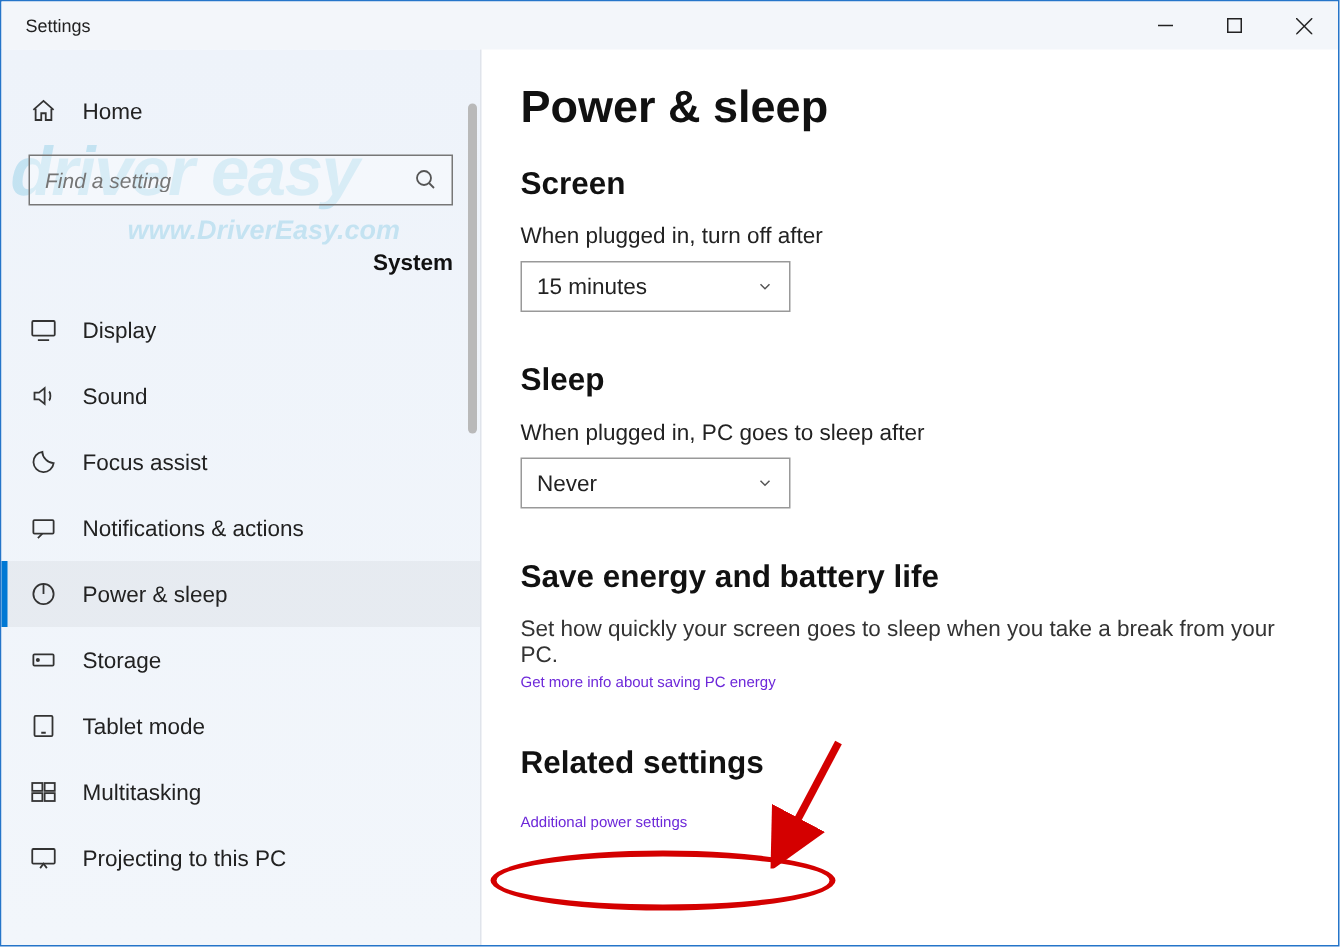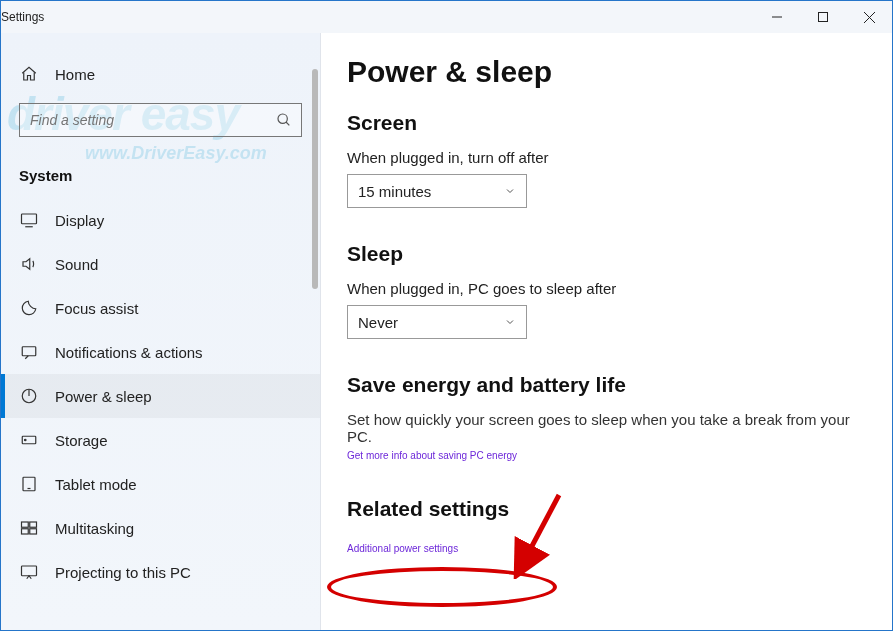--- a/index.html
+++ b/index.html
@@ -1,35 +1,35 @@
 <!DOCTYPE html>
 <html><head>
 <meta charset="utf-8">
 <style>
   * { box-sizing: border-box; margin: 0; padding: 0; }
   html, body { width: 895px; height: 633px; font-family: "Segoe UI", Arial, sans-serif; background: #fff; overflow: hidden; }
   .window { width: 893px; height: 631px; border: 1px solid #2575c9; position: relative; background: #fff; }
   
   .titlebar { height: 32px; display: flex; align-items: center; justify-content: space-between; background: #f3f6fa; }
-  .titlebar-left { display: flex; align-items: center; }
+  .titlebar-left { display: flex; align-items: center; padding-left: 16px; }
   .titlebar-title { font-size: 12px; color: #222; }
   .win-controls { display: flex; height: 32px; }
   .win-btn { width: 46px; height: 32px; display: flex; align-items: center; justify-content: center; color: #222; cursor: pointer; }
   .win-btn svg { display: block; }
   
   .body { display: flex; height: calc(100% - 32px); }
   .sidebar { width: 320px; background: linear-gradient(180deg,#eef3fa 0%, #f2f6fb 100%); border-right: 1px solid #e0e4eb; position: relative; padding-top: 22px; }
   .home-row { display: flex; align-items: center; gap: 16px; padding: 10px 18px; cursor: pointer; }
   .home-row .icon-slot { width: 20px; display:flex; justify-content:center; }
   .home-label { font-size: 15px; color: #222; }
   .search-wrap { padding: 10px 18px 18px 18px; }
   .search-box { position: relative; }
   .search-input { width: 100%; height: 34px; border: 1px solid #777; background: rgba(255,255,255,0.35); padding: 0 34px 0 10px; font-size: 14px; font-style: italic; color: #555; outline: none; }
   .search-icon-btn { position: absolute; right: 6px; top: 50%; transform: translateY(-50%); width: 24px; height: 24px; display:flex; align-items:center; justify-content:center; cursor:pointer; }
-  .category-header { font-size: 15px; font-weight: 600; padding: 12px 18px 14px 18px; color: #111; }
+  .category-header { font-size: 15px; font-weight: 600; padding: 12px 18px 14px 18px; color: #111; text-align: right; }
   .nav-list { display: flex; flex-direction: column; }
   .nav-item { display: flex; align-items: center; gap: 16px; padding: 13px 18px; font-size: 15px; color: #222; cursor: pointer; position: relative; }
   .nav-item .icon-slot { width: 20px; display:flex; justify-content:center; color:#333; }
   .nav-item.active { background: rgba(0,0,0,0.04); }
   .nav-item.active::before { content:""; position:absolute; left:0; top:0; bottom:0; width:4px; background:#0078d4; }
   .scrollbar { position:absolute; right:2px; top:36px; width:6px; height:220px; background:#b9b9b9; border-radius:3px; }
   
   .content { flex:1; padding: 22px 26px 0 26px; position: relative; overflow:hidden; }
   h1.page-title { font-size: 30px; font-weight: 600; color:#111; margin-bottom: 22px; }
   h2.section { font-size: 21px; font-weight: 600; color:#111; margin-top: 6px; margin-bottom: 14px; }

